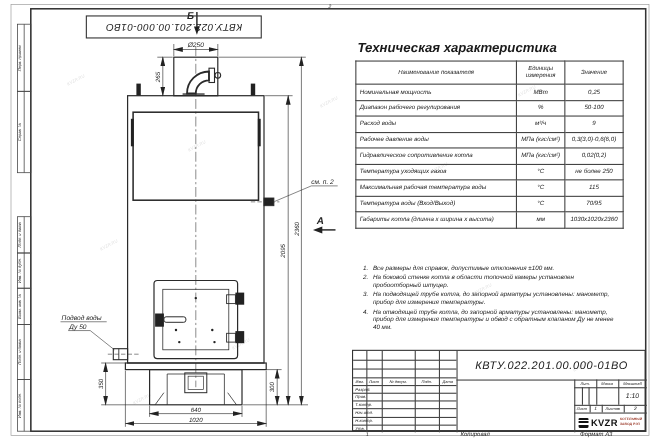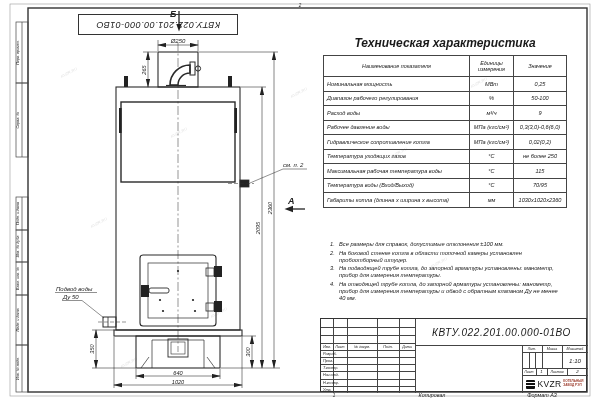--- a/index.html
+++ b/index.html
@@ -4,21 +4,21 @@
 <style>
   html,body{margin:0;padding:0;background:#fff;}
   .sheet{position:relative;width:600px;height:400px;background:#ffffff;
          font-family:"Liberation Sans",sans-serif;color:#1a1a1a;overflow:hidden;}
   .abs{position:absolute;}
   svg text{font-family:"Liberation Sans",sans-serif;font-style:italic;fill:#222;}
   
   .wm{position:absolute;font-size:4px;color:#c9c9c9;opacity:.55;transform:rotate(-28deg);
       font-style:italic;pointer-events:none;}
   
-  .tbl-title{left:325px;top:36px;width:240px;text-align:center;font-style:italic;
+  .tbl-title{left:325px;top:36px;width:240px;text-align:left;font-style:italic;
              font-weight:600;font-size:12px;}
   table.tech{position:absolute;left:323px;top:55px;width:243px;border-collapse:collapse;
              table-layout:fixed;font-style:italic;}
   table.tech th,table.tech td{border:0.7px solid #444;overflow:hidden;}
   table.tech th{height:20px;font-size:5.4px;font-weight:400;text-align:center;padding:0 1px;}
   table.tech td{height:13.5px;font-size:5.6px;padding:0 1px;}
   table.tech td.nm{text-align:left;padding-left:3px;}
   table.tech td.ct{text-align:center;}
   
   .notes{left:330px;top:241px;width:233px;font-style:italic;font-size:5.7px;line-height:1.24;}
@@ -31,21 +31,21 @@
   .tb .ln{position:absolute;background:#444;}
   .tb .cell{position:absolute;display:flex;align-items:center;justify-content:center;
             text-align:center;}
   .tb .lbl{font-size:3.6px;}
   .tb .role{justify-content:flex-start;padding-left:2px;font-size:3.8px;}
   .docnum{font-size:10px;letter-spacing:.6px;}
   .pname{flex-direction:column;line-height:1.35;font-size:7.4px;}
   .org{gap:2px;}
   .logo-sq{width:9px;height:9px;background:linear-gradient(#111 0 2px,#fff 2px 3px,#111 3px 5px,
            #fff 5px 6px,#111 6px 9px);border-radius:1px;flex:none;}
-  .logo-tx{font-style:normal;font-weight:400;font-size:8.5px;letter-spacing:.3px;color:#111;}
+  .logo-tx{font-style:normal;font-weight:700;font-size:8.5px;letter-spacing:.3px;color:#111;}
   .company{font-style:normal;font-weight:700;font-size:3.1px;line-height:1.25;text-align:left;}
   
   .docbox{left:78px;top:14px;width:160px;height:21px;border:1.1px solid #333;
           box-sizing:border-box;display:flex;align-items:center;justify-content:center;}
   .docbox span{transform:rotate(180deg);font-style:italic;font-size:9px;letter-spacing:.5px;}
 </style>
 </head>
 <body>
 
 <div class="sheet">

